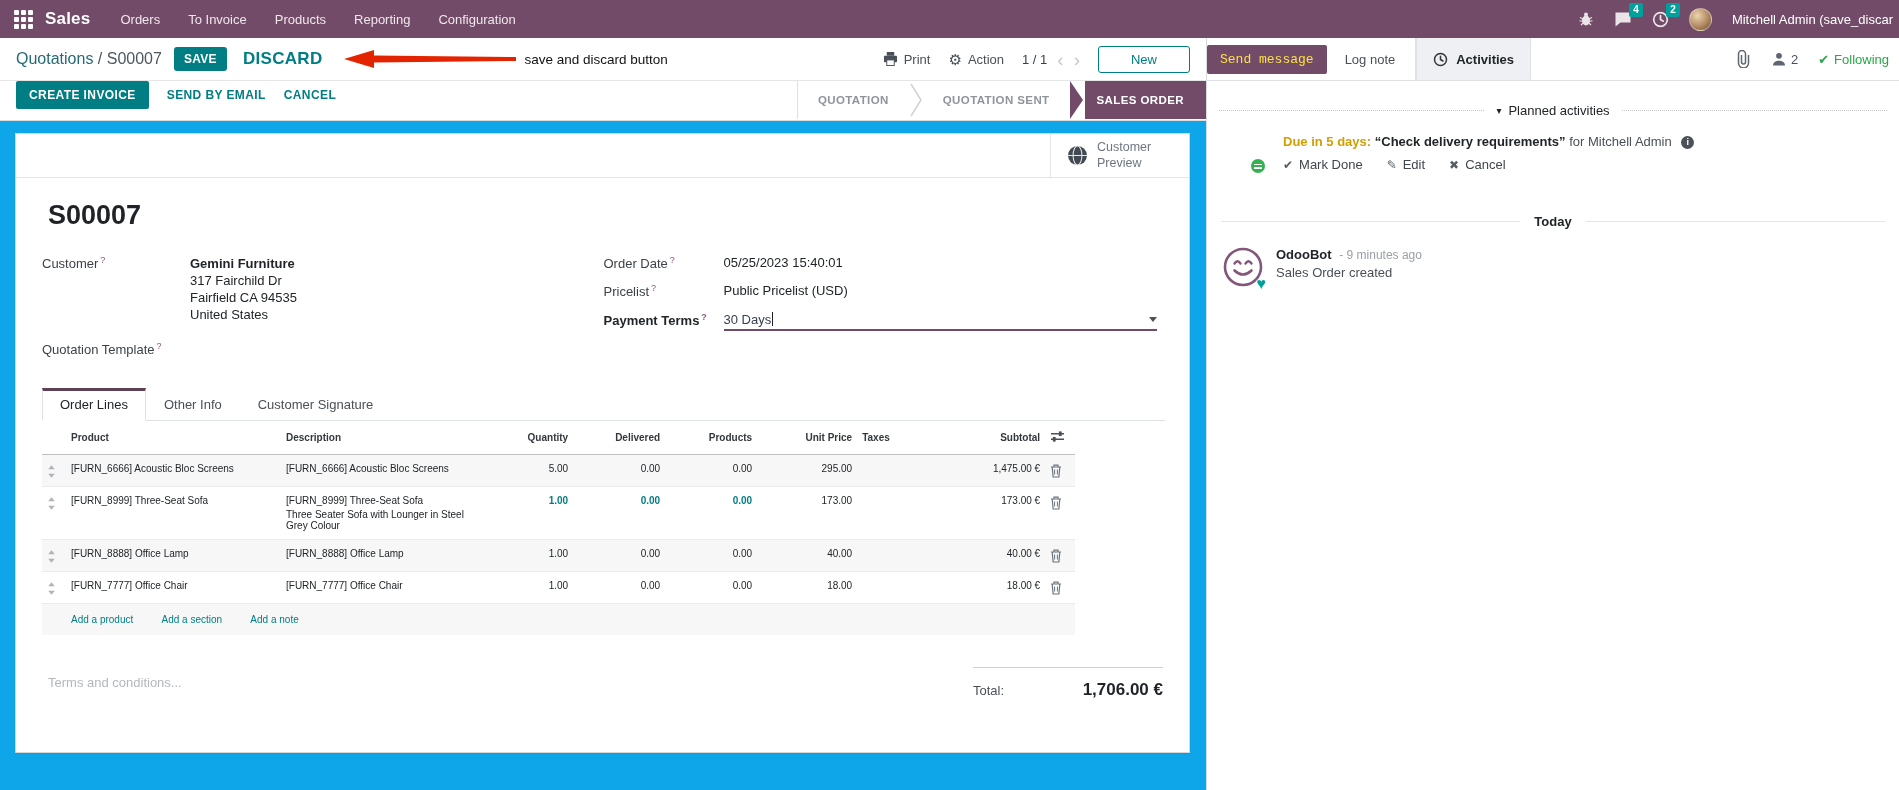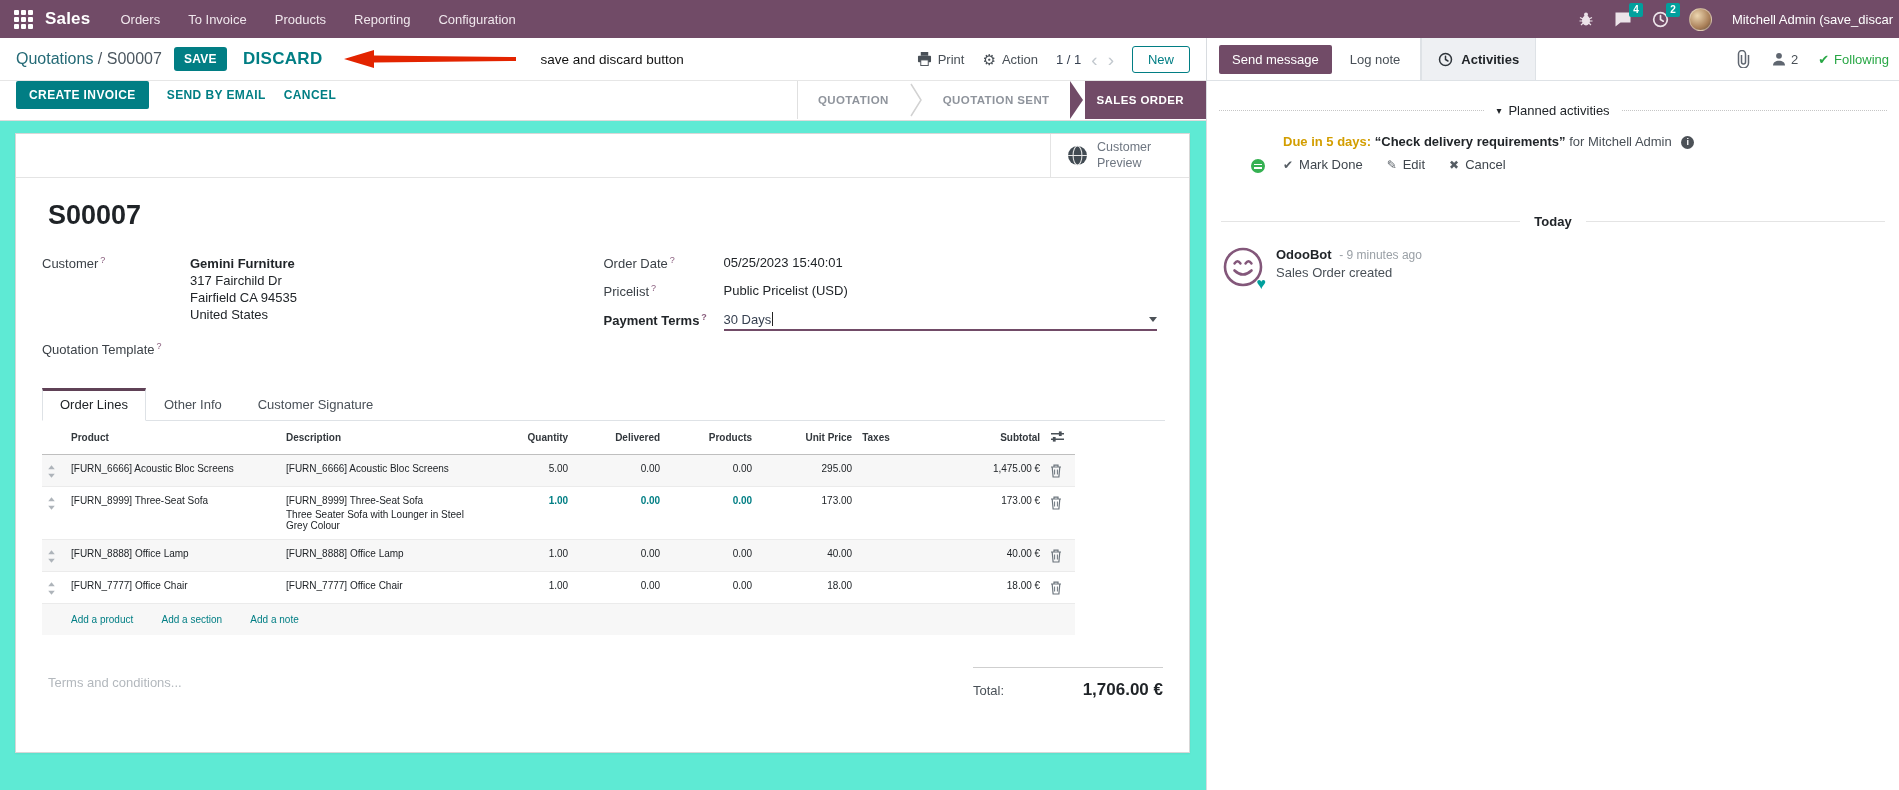--- a/index.html
+++ b/index.html
@@ -24,41 +24,41 @@
   .main { display:flex; height:752px; }
   .left-panel { width:1206px; display:flex; flex-direction:column; background:#fff; }
   .chatter { flex:1; border-left:1px solid #d8dce0; background:#fff; display:flex; flex-direction:column; }
   
   .control-panel { height:43px; display:flex; align-items:center; padding:0 16px; border-bottom:1px solid #e6e6e6; }
   .breadcrumb { font-size:16px; white-space:nowrap; }
   .breadcrumb .parent { color:#246a76; cursor:pointer; }
   .breadcrumb .sep, .breadcrumb .current { color:#4c5760; }
   .btn-save { margin-left:12px; background:#017E84; color:#fff; border:none; font-weight:700; font-size:12px; padding:5px 10px; border-radius:3px; letter-spacing:.3px; cursor:pointer; font-family:inherit; }
   .btn-discard { margin-left:16px; background:none; border:none; color:#017E84; font-weight:700; font-size:17px; letter-spacing:.3px; cursor:pointer; font-family:inherit; }
-  .annotation { display:flex; align-items:center; gap:24px; margin-left:22px; }
+  .annotation { display:flex; align-items:center; gap:8px; margin-left:22px; }
   .annotation-text { color:#111; font-size:13.5px; }
   .cp-right { margin-left:auto; display:flex; align-items:center; gap:18px; color:#495057; }
   .cp-item { display:flex; align-items:center; gap:6px; cursor:pointer; }
   .gear-glyph { font-size:15px; line-height:1; color:#495057; }
   .pager { display:flex; align-items:center; gap:10px; }
   .pager-val { color:#374151; }
   .pager-arrow { font-size:19px; color:#c2c8ce; line-height:1; cursor:pointer; }
-  .btn-new { border:1px solid #017E84; color:#017E84; background:#fff; font-size:13px; padding:5px 15px; border-radius:3px; cursor:pointer; font-family:inherit; }
+  .btn-new { border:1px solid #017E84; color:#017E84; background:#fff; font-size:13px; padding:5px 32px; border-radius:3px; cursor:pointer; font-family:inherit; }
   
   .statusbar { height:40px; display:flex; align-items:flex-start; padding-left:16px; border-bottom:1px solid #dcdcdc; background:#fff; }
   .sb-left { display:flex; align-items:center; gap:18px; }
   .btn-stat-primary { background:#017E84; color:#fff; border:none; font-weight:700; font-size:12px; letter-spacing:.4px; padding:7px 13px; border-radius:2px; cursor:pointer; font-family:inherit; }
   .btn-stat { background:none; border:none; color:#017E84; font-weight:700; font-size:12px; letter-spacing:.4px; cursor:pointer; font-family:inherit; }
   .stages { margin-left:auto; display:flex; align-items:stretch; border-left:1px solid #e0e0e0; }
   .stage { display:flex; align-items:center; padding:0 20px; color:#8f949c; font-weight:700; font-size:11.5px; letter-spacing:.4px; cursor:pointer; }
   .stage.active { background:#714B67; color:#fff; padding:0 22px 0 12px; }
   .stage-chevron { align-self:center; }
   .stage-arrowhead { width:0; height:0; border-top:19.5px solid transparent; border-bottom:19.5px solid transparent; border-left:13px solid #714B67; margin-right:2px; align-self:center; }
   
-  .content { flex:1; background:#5eead4; padding:12px 16px 8px 15px; overflow:hidden; }
+  .content { flex:1; background:#0ea5e9; padding:12px 16px 8px 15px; overflow:hidden; }
   .sheet { background:#fff; border:1px solid #d7d7d7; height:620px; box-shadow:0 1px 2px rgba(0,0,0,.05); }
   .sheet-top { height:44px; border-bottom:1px solid #e4e4e4; display:flex; justify-content:flex-end; }
   .customer-preview { border-left:1px solid #e4e4e4; display:flex; align-items:center; gap:9px; padding:0 30px 0 16px; color:#6e7681; font-size:12.5px; cursor:pointer; }
   .customer-preview .cp-label { width:62px; line-height:1.25; }
   .sheet-body { padding:14px 24px 0 26px; }
   .doc-title { font-size:27px; font-weight:700; color:#1f2327; margin:8px 0 24px 6px; }
   .fields { display:flex; }
   .fcol { width:50%; }
   .frow { display:flex; margin-bottom:9px; align-items:flex-start; }
   .flabel { width:148px; color:#3c4248; flex-shrink:0; }
@@ -99,21 +99,21 @@
   .add-links td { padding:10px 5px; }
   .add-links span { color:#017E84; margin-right:26px; cursor:pointer; }
   
   .sheet-footer { display:flex; justify-content:space-between; margin-top:26px; padding-right:2px; }
   .terms { color:#b3b8bd; padding:14px 0 0 6px; cursor:text; }
   .total-block { width:190px; border-top:1px solid #cfcfcf; margin-top:6px; padding-top:12px; display:flex; justify-content:space-between; align-items:baseline; }
   .total-label { color:#495057; }
   .total-value { font-size:17px; font-weight:700; color:#1f2327; }
   
   .chatter-top { height:43px; display:flex; align-items:stretch; border-bottom:1px solid #dee2e6; }
-  .btn-send { align-self:center; margin-left:12px; background:#714B67; color:#ffffff; border:none; padding:7px 13px; border-radius:2px; font-size:13px; cursor:pointer; font-family:Liberation Sans, sans-serif; }
+  .btn-send { align-self:center; background:#714B67; color:#fde047; border:none; padding:7px 13px; border-radius:2px; font-size:13px; cursor:pointer; font-family:Liberation Mono, monospace; }
   .btn-lognote { align-self:center; background:none; border:none; color:#495057; font-size:13px; margin:0 20px 0 18px; cursor:pointer; font-family:inherit; }
   .chatter-vsep { border-left:1px solid #dee2e6; }
   .activities-tab { display:flex; align-items:center; gap:8px; padding:0 16px; background:#eef0f3; border-right:1px solid #dee2e6; border-left:1px solid #dee2e6; color:#212529; font-weight:600; cursor:pointer; }
   .chatter-top-right { margin-left:auto; display:flex; align-items:center; gap:20px; padding-right:10px; }
   .followers { display:flex; align-items:center; gap:5px; color:#495057; cursor:pointer; }
   .following { display:flex; align-items:center; gap:5px; color:#28a745; font-size:13px; cursor:pointer; white-space:nowrap; }
   .planned-header { display:flex; align-items:center; gap:12px; margin:22px 12px 8px; cursor:pointer; }
   .planned-header .dots { flex:1; border-top:1px dotted #c6c6c6; }
   .planned-header .ph-text { color:#212529; display:flex; align-items:center; gap:7px; }
   .ph-caret { font-size:10px; color:#212529; }

